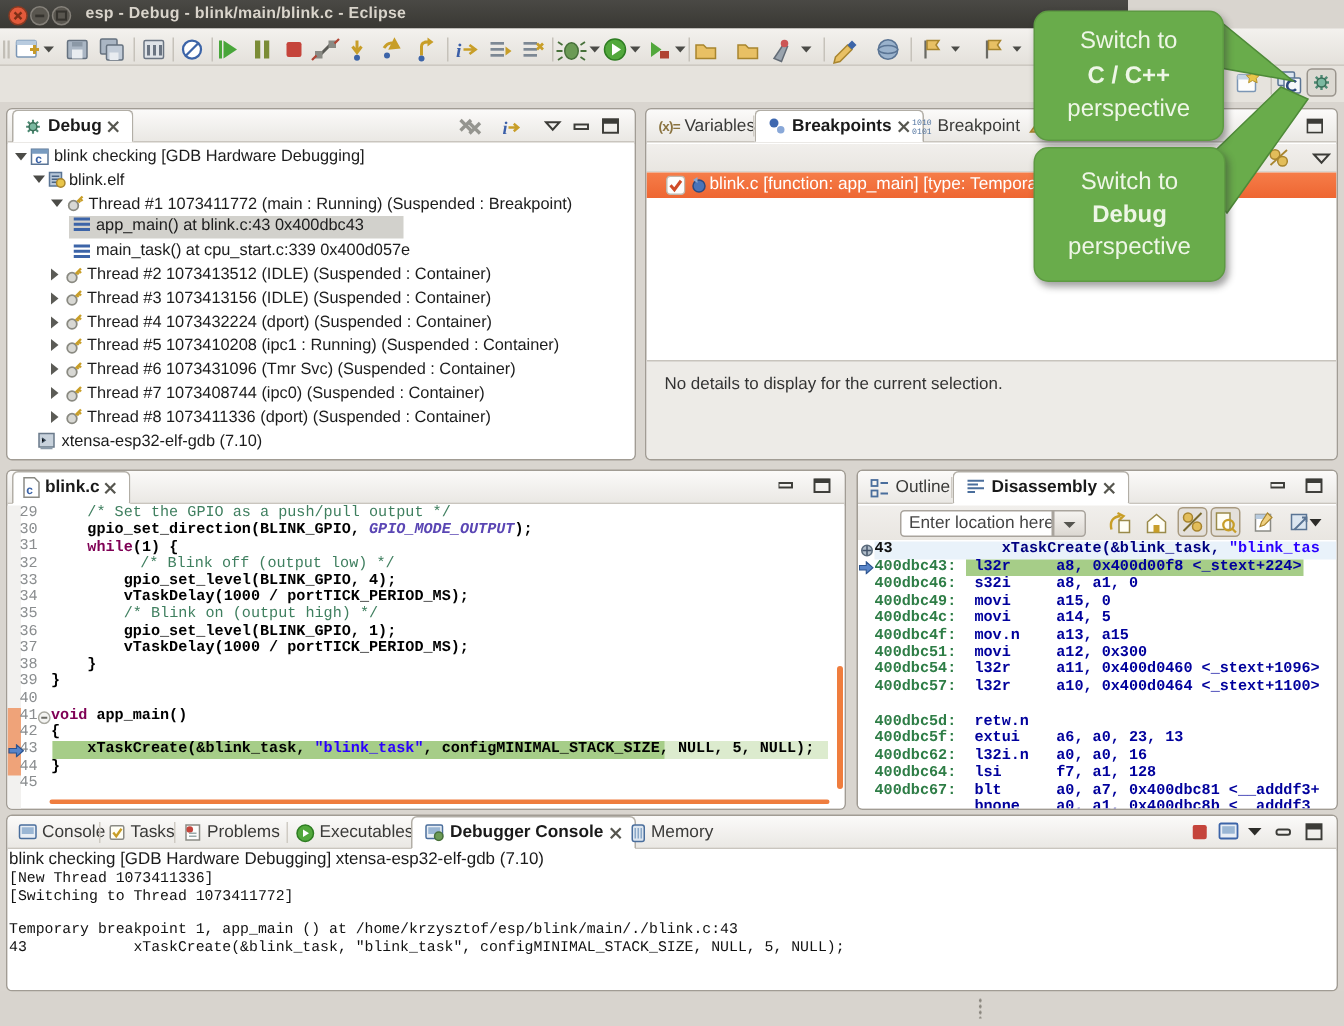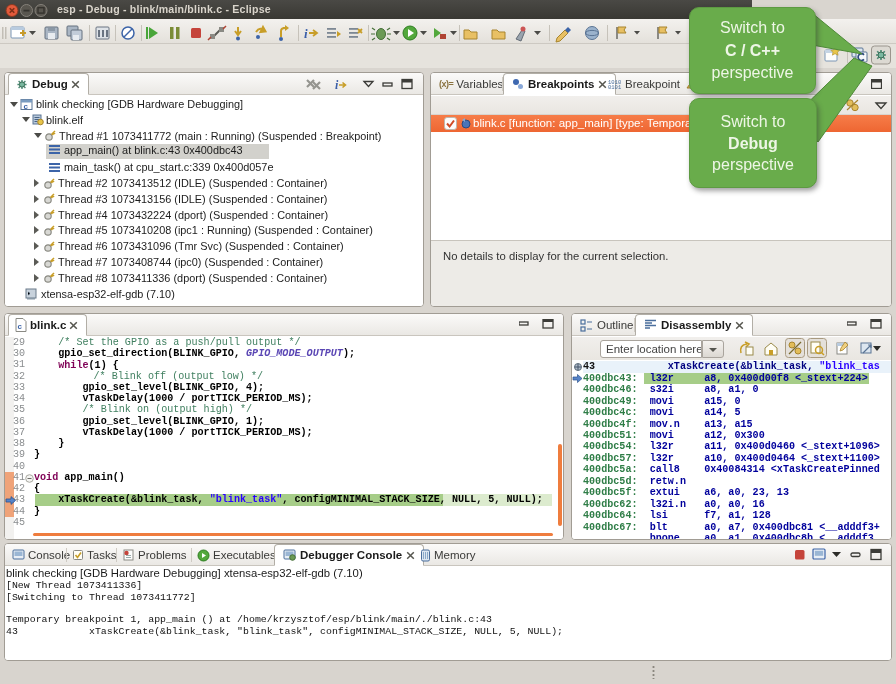--- a/index.html
+++ b/index.html
@@ -458,21 +458,20 @@
       </svg>
     <div class="dl" style="left:11px;top:1.3px"><span style="color:#111">43</span>            <span style="color:#000080">xTaskCreate(&amp;blink_task, </span><span class="str">"blink_tas</span></div>
     <div class="dl" style="left:11px;top:12.75px"><span class="addr">400dbc43:</span>  l32r     a8, 0x400d00f8 &lt;_stext+224&gt;</div>
     <div class="dl" style="left:11px;top:24.2px"><span class="addr">400dbc46:</span>  s32i     a8, a1, 0</div>
     <div class="dl" style="left:11px;top:35.65px"><span class="addr">400dbc49:</span>  movi     a15, 0</div>
     <div class="dl" style="left:11px;top:47.1px"><span class="addr">400dbc4c:</span>  movi     a14, 5</div>
     <div class="dl" style="left:11px;top:58.55px"><span class="addr">400dbc4f:</span>  mov.n    a13, a15</div>
     <div class="dl" style="left:11px;top:70px"><span class="addr">400dbc51:</span>  movi     a12, 0x300</div>
     <div class="dl" style="left:11px;top:81.45px"><span class="addr">400dbc54:</span>  l32r     a11, 0x400d0460 &lt;_stext+1096&gt;</div>
     <div class="dl" style="left:11px;top:92.9px"><span class="addr">400dbc57:</span>  l32r     a10, 0x400d0464 &lt;_stext+1100&gt;</div>
-    <div class="dl" style="left:11px;top:104.35px"><span class="addr">400dbc5a:</span>  call8    0x40084314 &lt;xTaskCreatePinned</div>
     <div class="dl" style="left:11px;top:115.8px"><span class="addr">400dbc5d:</span>  retw.n</div>
     <div class="dl" style="left:11px;top:127.25px"><span class="addr">400dbc5f:</span>  extui    a6, a0, 23, 13</div>
     <div class="dl" style="left:11px;top:138.7px"><span class="addr">400dbc62:</span>  l32i.n   a0, a0, 16</div>
     <div class="dl" style="left:11px;top:150.15px"><span class="addr">400dbc64:</span>  lsi      f7, a1, 128</div>
     <div class="dl" style="left:11px;top:161.6px"><span class="addr">400dbc67:</span>  blt      a0, a7, 0x400dbc81 &lt;__adddf3+</div>
     <div class="dl" style="left:11px;top:173.05px">           bnone    a0, a1, 0x400dbc8b &lt;__adddf3</div>
   </div>
 </div>
 
 <div class="panel" id="pconsole" style="left:4px;top:543px;width:888px;height:118px">

